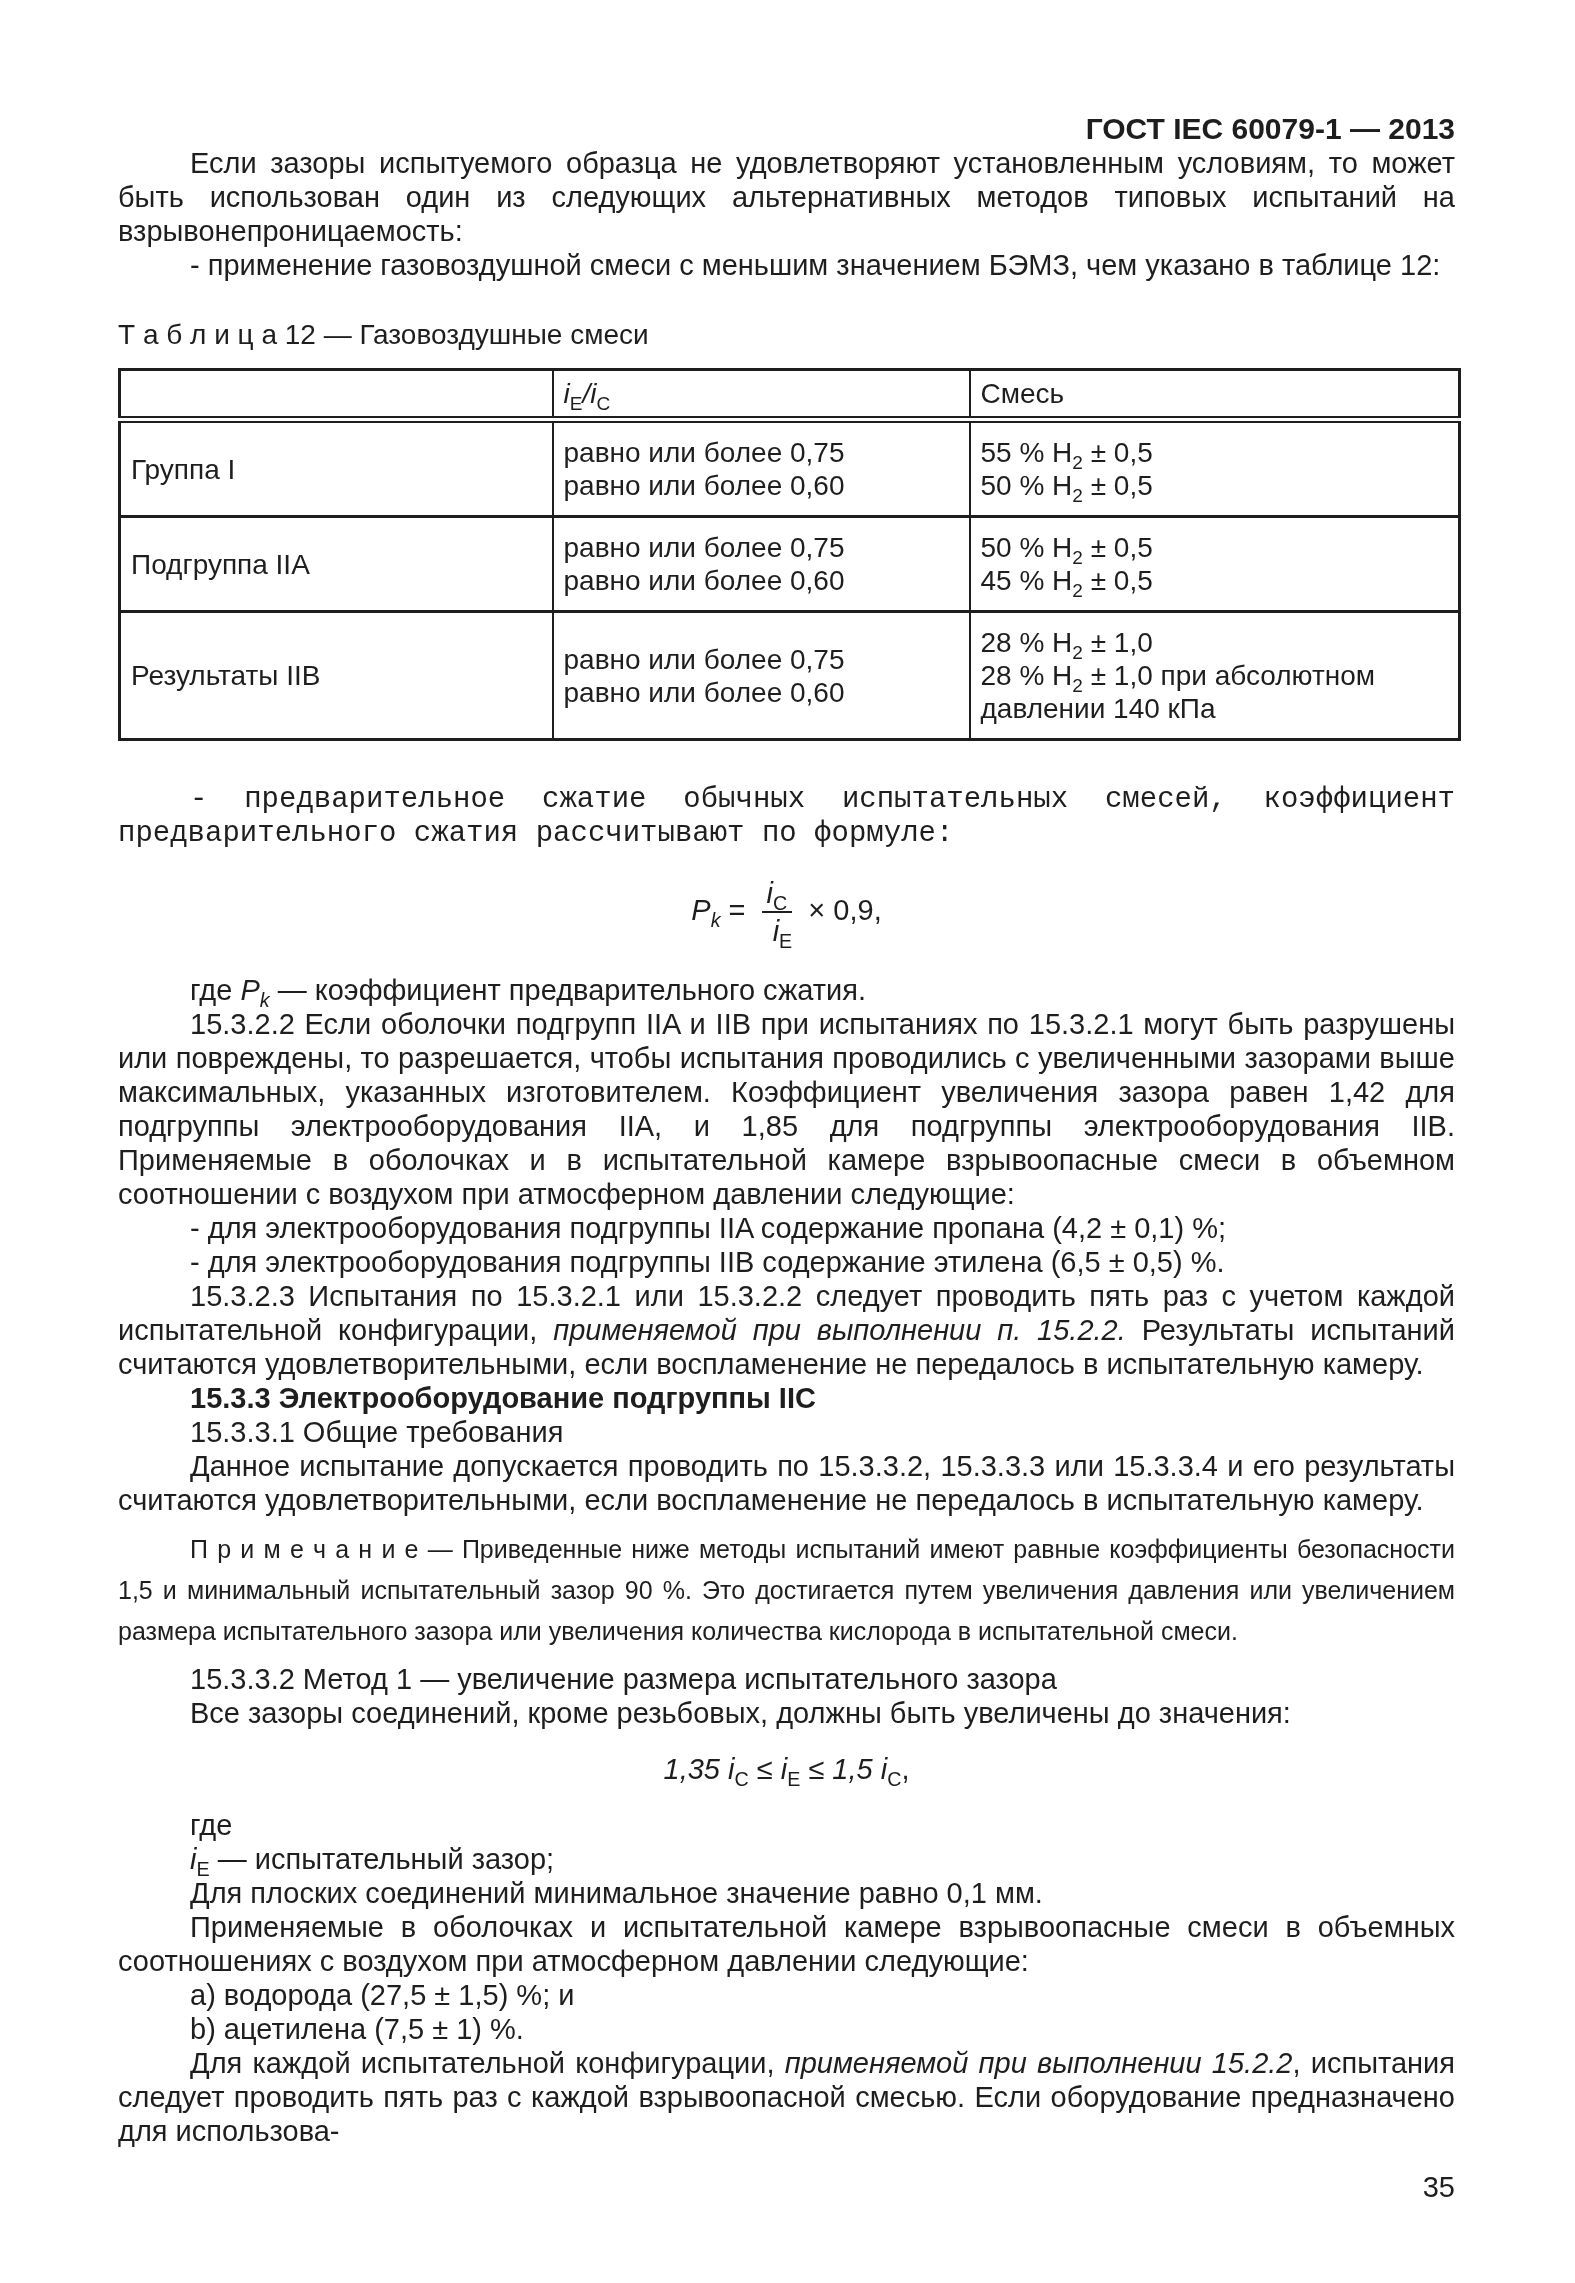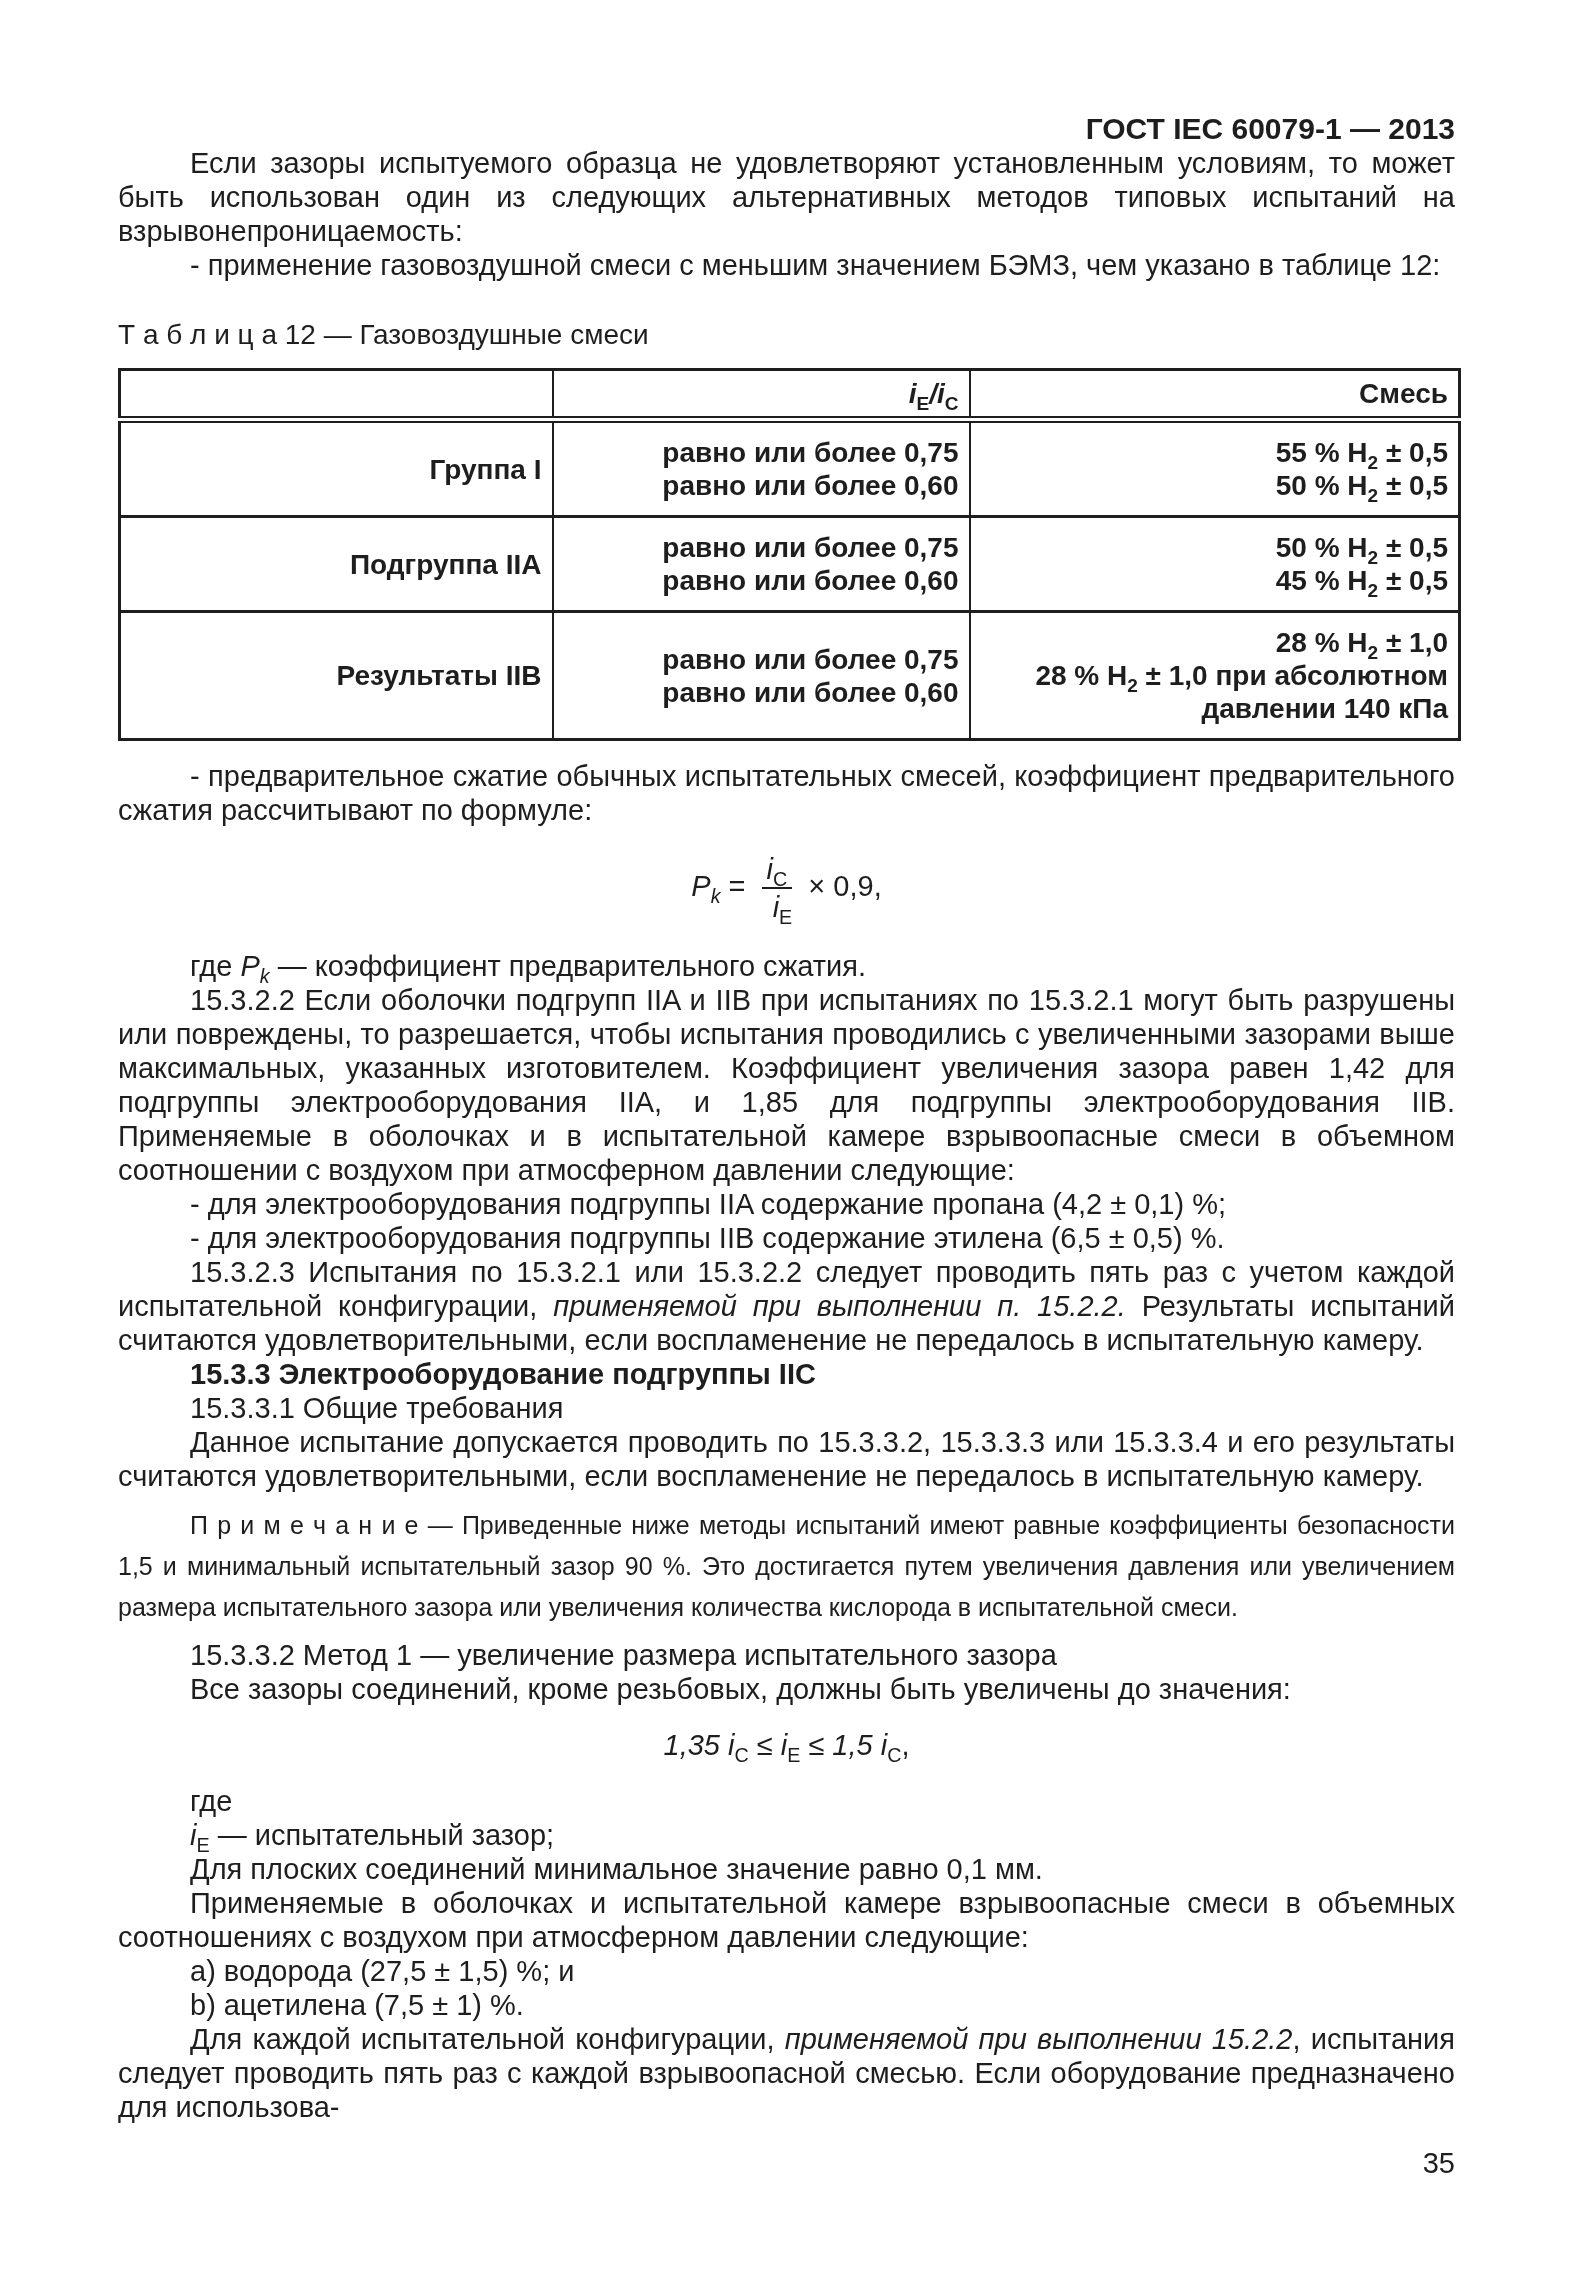--- a/index.html
+++ b/index.html
@@ -24,23 +24,23 @@
   .table-caption{margin-top:36px;font-size:28px;}
   table.t12{
     border-collapse:collapse;
     border:3px solid #1e1e1e;
     margin-top:16px;
     width:1340px;
     table-layout:fixed;
     font-size:28px;line-height:33px;
   }
   .t12 th,.t12 td{
-    text-align:right;vertical-align:middle;
+    text-align:left;vertical-align:middle;
     padding:8px 10px;
-    font-weight:bold;
+    font-weight:normal;
   }
   .t12 th{border-bottom:7px double #1e1e1e;padding:6px 10px;}
   .t12 td+td,.t12 th+th{border-left:2px solid #1e1e1e;}
   .t12 tbody tr+tr{border-top:3px solid #1e1e1e;}
   .t12 td{padding:13px 10px;}
   .formula{
     text-align:center;margin:26px 0;
   }
   .frac{
     display:inline-block;vertical-align:middle;text-align:right;margin:0 8px;line-height:32px;
@@ -112,21 +112,21 @@
           </td>
         <td>
             <div class="line"><span>28 % H</span><sub>2</sub><span> ± 1,0</span></div>
             <div class="line"><span>28 % H</span><sub>2</sub><span> ± 1,0 при абсолютном</span></div>
             <div class="line"><span>давлении 140 кПа</span></div>
           </td>
       </tr>
     </tbody>
   </table>
 
-  <p class="para indent" style="margin-top:18px;">- предварительное сжатие обычных испытательных смесей, коэффициент предварительного сжатия рассчитывают по формуле:</p>
+  <p class="para indent" style="margin-top:42px;font-family:Liberation Mono, monospace;">- предварительное сжатие обычных испытательных смесей, коэффициент предварительного сжатия рассчитывают по формуле:</p>
 
   <div class="formula">
     <span><span class="it">P</span><sub class="it">k</sub><span> = </span></span><span class="frac"><span class="num"><span class="it">i</span><sub>C</sub></span><span class="den"><span class="it">i</span><sub>E</sub></span></span><span><span> × 0,9,</span></span>
   </div>
 
   <p class="para indent"><span>где </span><span class="it">P</span><sub class="it">k</sub><span> — коэффициент предварительного сжатия.</span></p>
   <p class="para indent">15.3.2.2  Если оболочки подгрупп IIA и IIB при испытаниях по 15.3.2.1 могут быть разрушены или повреждены, то разрешается, чтобы испытания проводились с увеличенными зазорами выше максимальных, указанных изготовителем. Коэффициент увеличения зазора равен 1,42  для подгруппы электрооборудования IIA, и 1,85 для подгруппы электрооборудования IIB. Применяемые в оболочках и в испытательной камере взрывоопасные смеси в объемном соотношении с воздухом при атмосферном давлении следующие:</p>
   <p class="para indent">- для электрооборудования подгруппы IIA  содержание пропана (4,2 ± 0,1) %;</p>
   <p class="para indent">- для электрооборудования подгруппы IIB  содержание этилена (6,5 ± 0,5) %.</p>
   <p class="para indent"><span>15.3.2.3  Испытания по 15.3.2.1 или 15.3.2.2 следует проводить пять раз с учетом каждой испытательной конфигурации, </span><span class="it">применяемой при выполнении п. 15.2.2.</span><span> Результаты испытаний считаются удовлетворительными, если воспламенение не передалось в испытательную камеру.</span></p>

